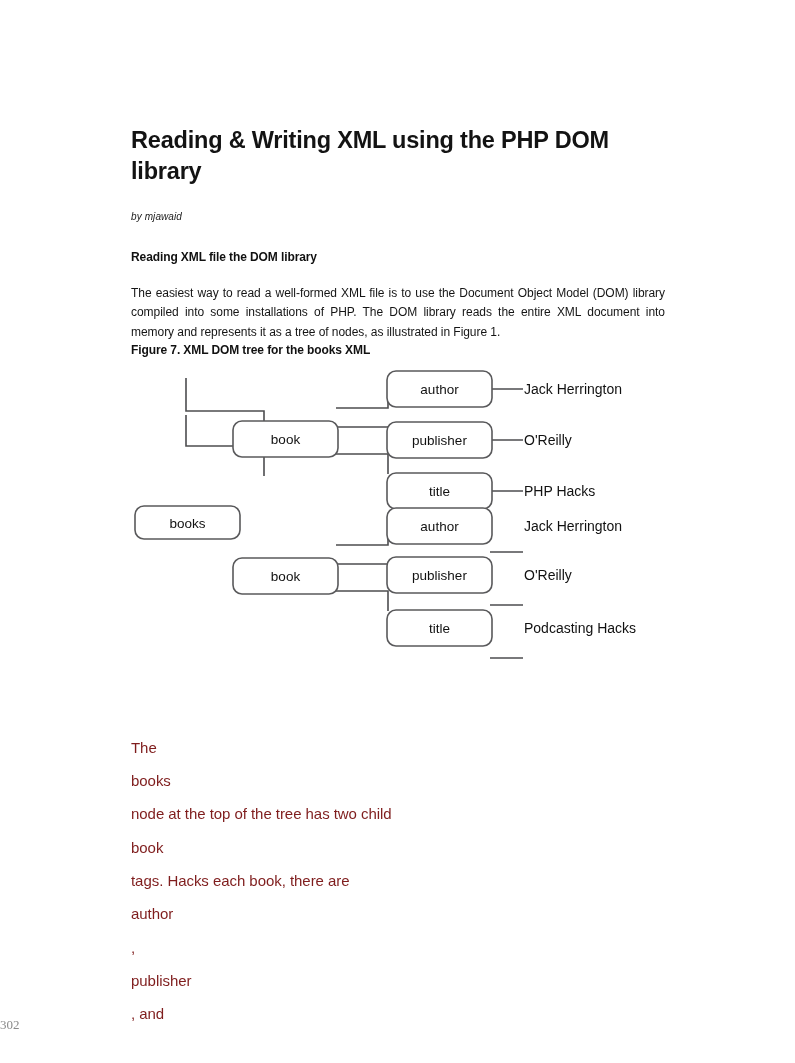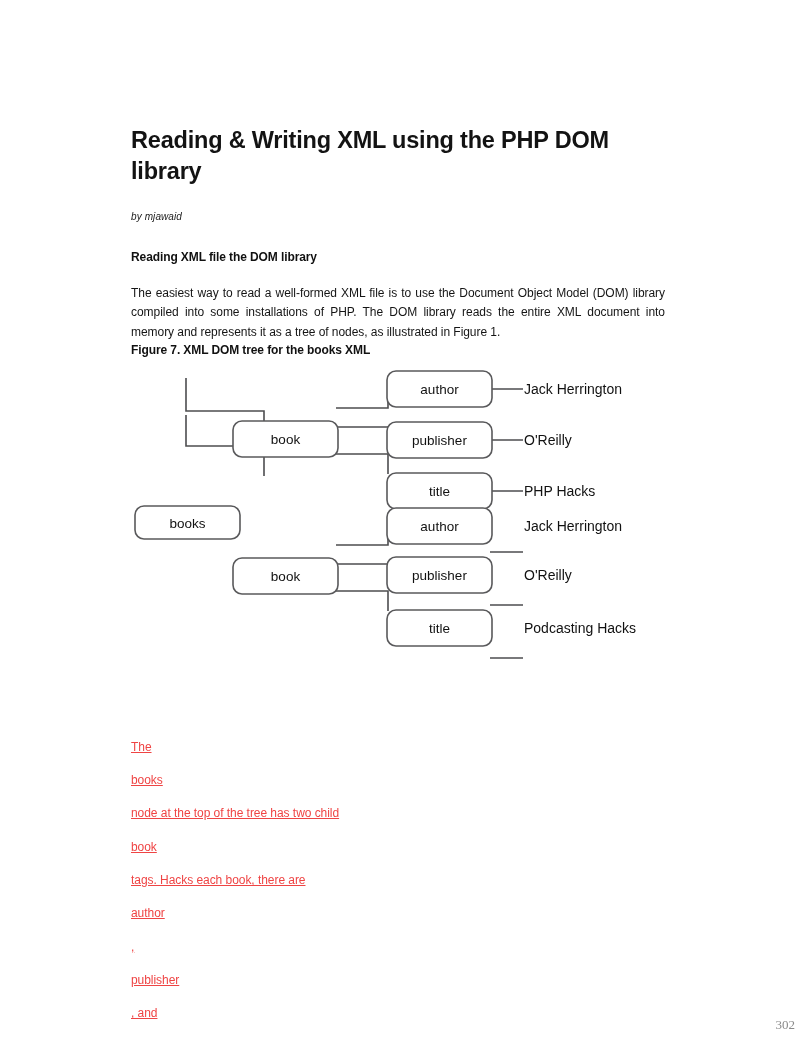--- a/index.html
+++ b/index.html
@@ -72,33 +72,32 @@
     height: 330px;
     margin-top: 8px;
   }
   .figure-wrap svg {
     display: block;
   }
   .tail-lines {
     margin-top: 36px;
   }
   .tail-line {
-    font-size: 12px;
+    font-size: 15px;
     line-height: 33.3px;
-    color: #ef4444;
+    color: #7f1d1d;
     letter-spacing: -0.05px;
     white-space: pre;
-    text-decoration: underline;
   }
   .page-number {
     position: absolute;
     left: 0;
     top: 1017px;
     width: 795px;
-    text-align: right;
+    text-align: left;
     font-family: "Liberation Serif", serif;
     font-size: 13px;
     color: #8a8a8a;
   }
   .node-label {
     font-family: "Liberation Sans", sans-serif;
     font-size: 13.5px;
     fill: #111111;
   }
   .leaf-text {

